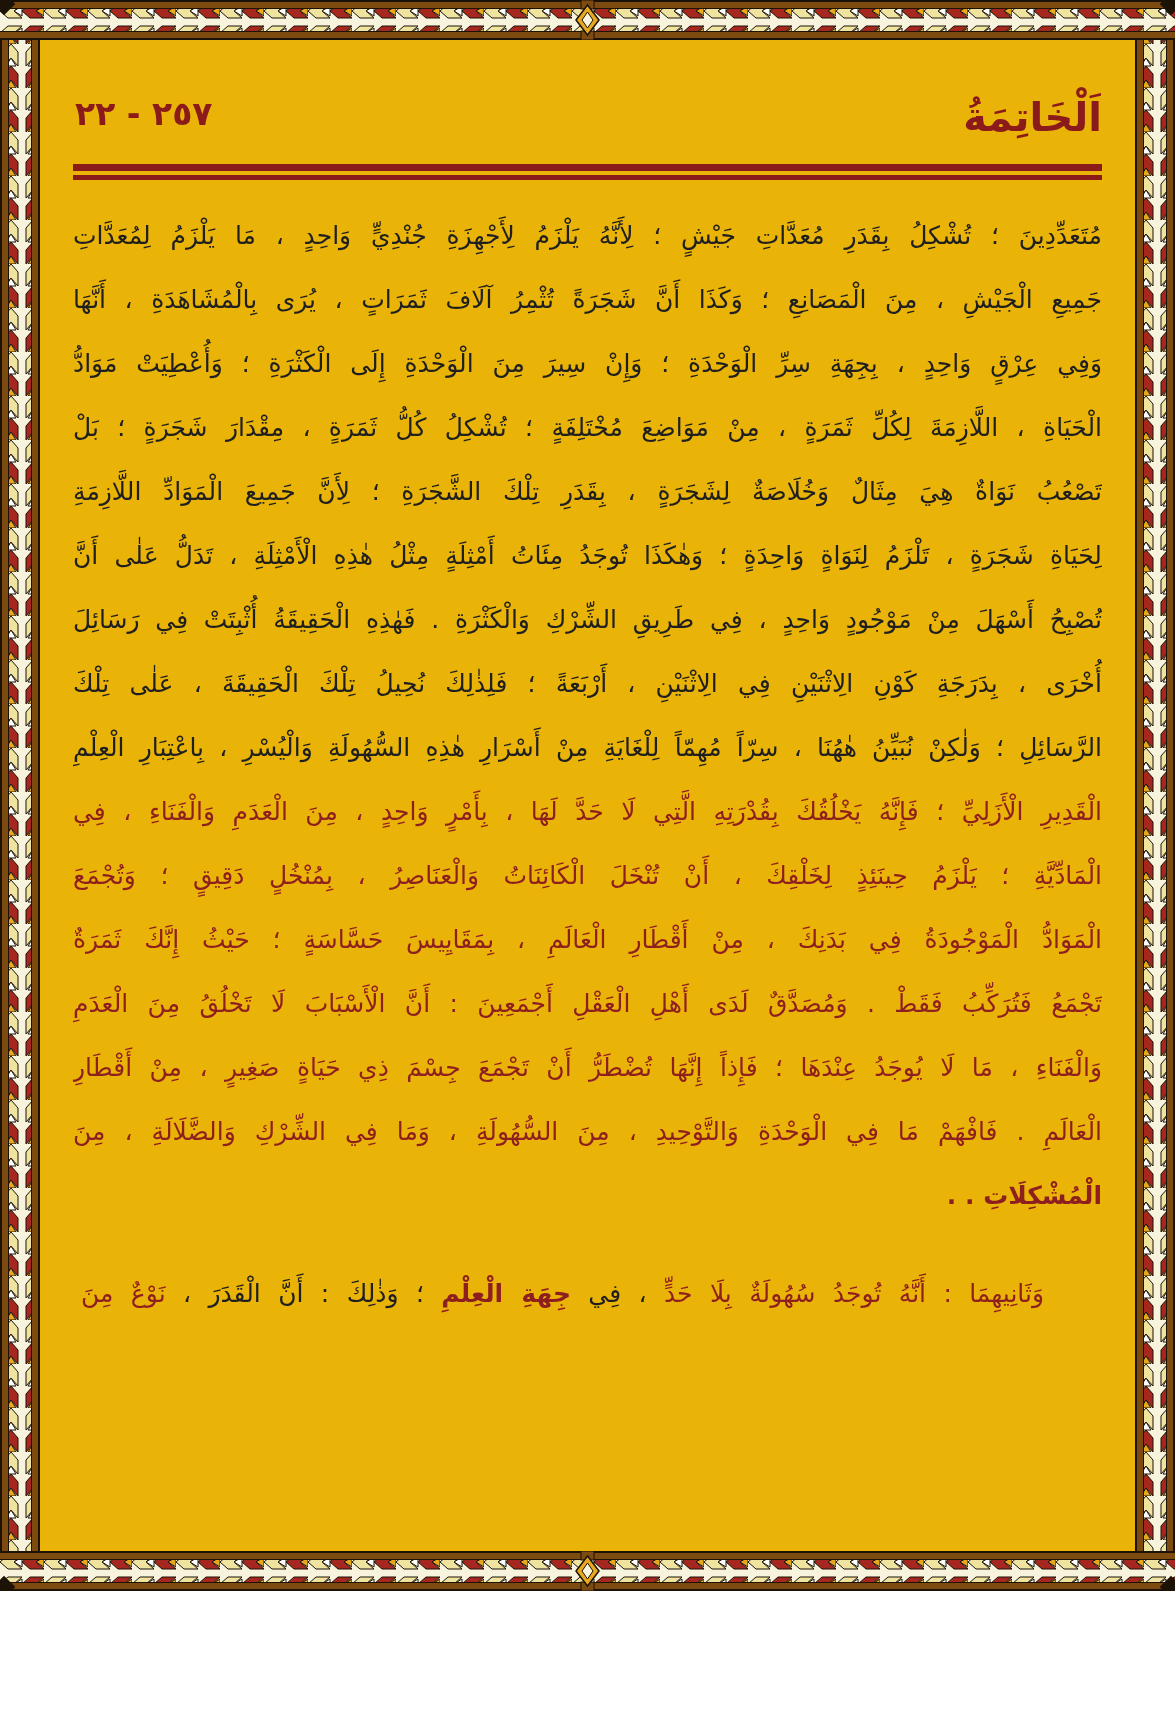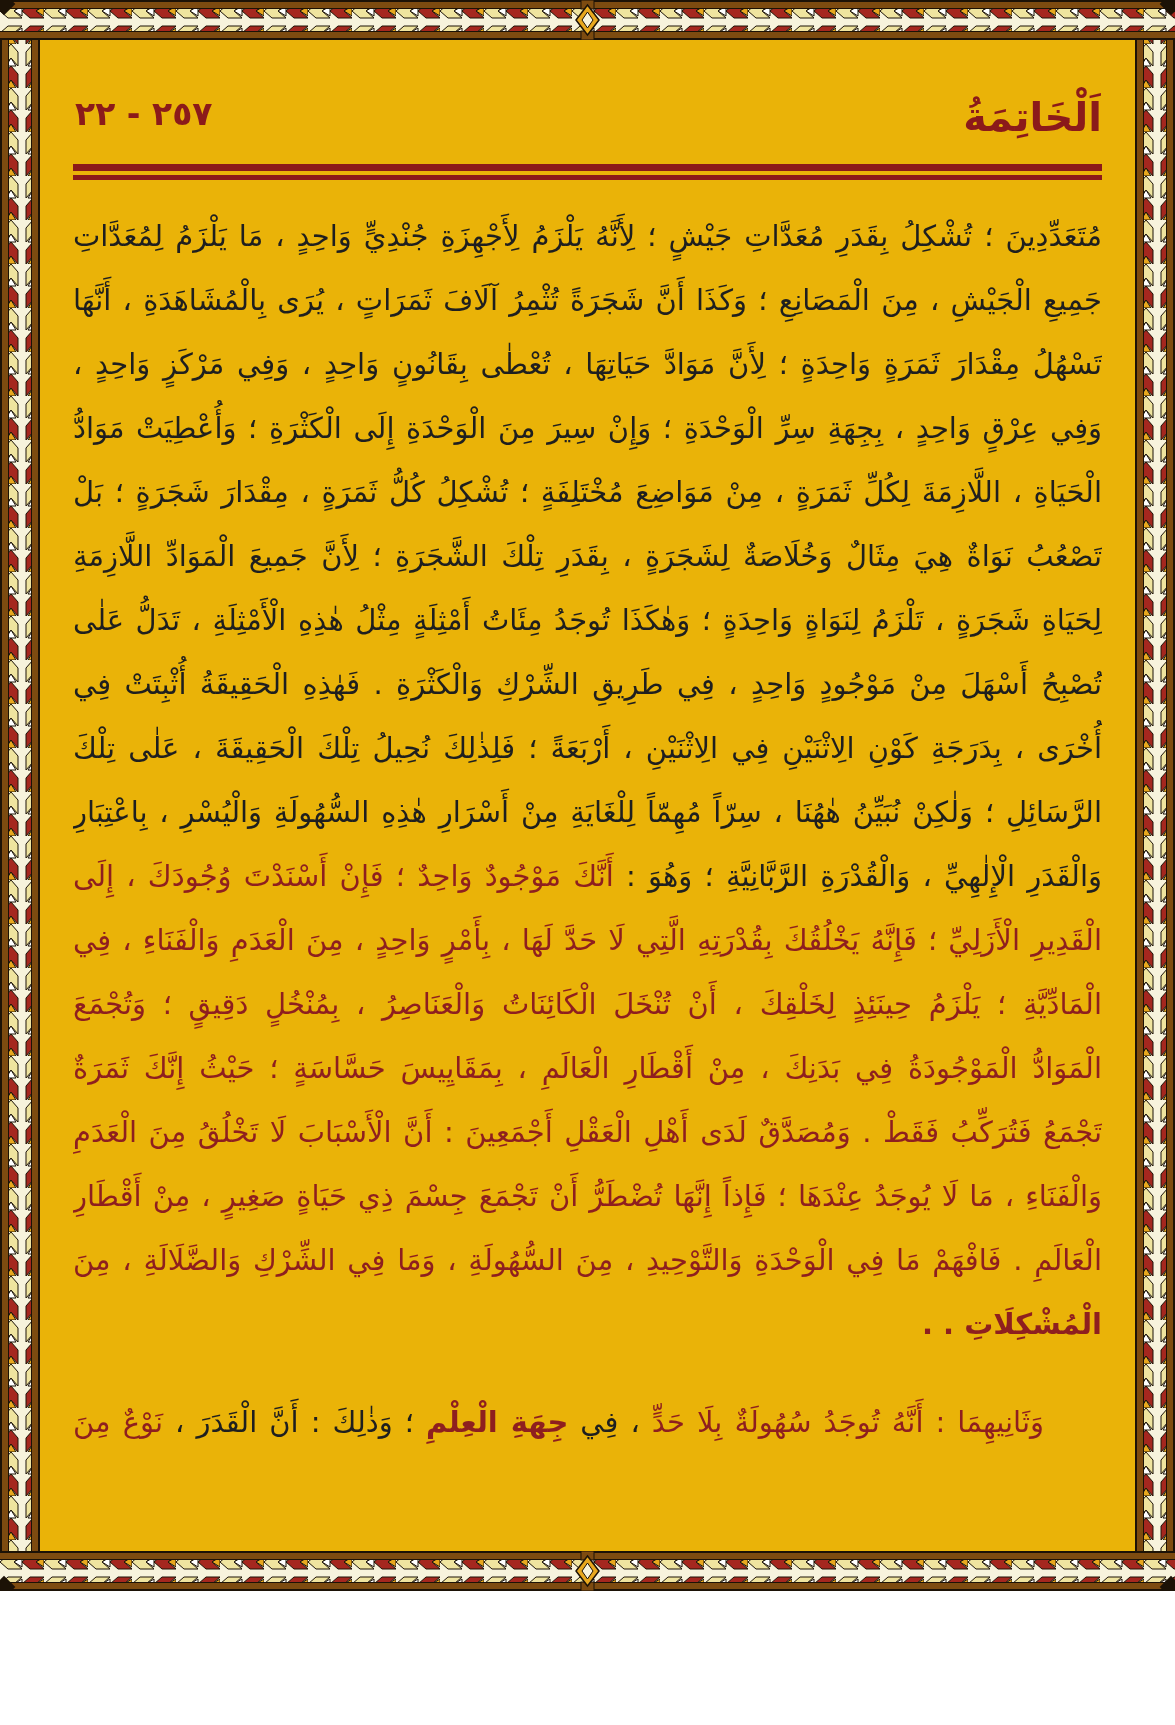--- a/index.html
+++ b/index.html
@@ -63,21 +63,21 @@
     font-size:40px;font-weight:bold;
     line-height:70px;
   }
   .double-rule{margin-top:12px;}
   .double-rule .bar-a{height:7px;background:var(--rule-red);}
   .double-rule .gap{height:4px;background:transparent;}
   .double-rule .bar-b{height:5px;background:var(--rule-red);}
 
   .body-text{
     margin-top:24px;
-    font-size:29px;
+    font-size:25px;
     color:var(--text-black);
   }
   .line{
     direction:rtl;
     text-align:justify;
     text-align-last:justify;
     line-height:64px;
     height:64px;
     overflow:hidden;
     white-space:normal;
@@ -172,33 +172,31 @@
       <div class="page-title">اَلْخَاتِمَةُ</div>
     </div>
     <div class="double-rule">
       <div class="bar-a"></div>
       <div class="gap"></div>
       <div class="bar-b"></div>
     </div>
     <div class="body-text" dir="rtl">
         <div class="line"><span class="c-black">مُتَعَدِّدِينَ ؛ تُشْكِلُ بِقَدَرِ مُعَدَّاتِ جَيْشٍ ؛ لِأَنَّهُ يَلْزَمُ لِأَجْهِزَةِ جُنْدِيٍّ وَاحِدٍ ، مَا يَلْزَمُ لِمُعَدَّاتِ</span></div>
         <div class="line"><span class="c-black">جَمِيعِ الْجَيْشِ ، مِنَ الْمَصَانِعِ ؛ وَكَذَا أَنَّ شَجَرَةً تُثْمِرُ آلَافَ ثَمَرَاتٍ ، يُرَى بِالْمُشَاهَدَةِ ، أَنَّهَا</span></div>
-        <div class="line"><span class="c-black">تَسْهُلُ مِقْدَارَ ثَمَرَةٍ وَاحِدَةٍ ؛ لِأَنَّ مَوَادَّ حَيَاتِهَا ، تُعْطٰى بِقَانُونٍ وَاحِدٍ ، وَفِي مَرْكَزٍ وَاحِدٍ ،</span></div>
         <div class="line"><span class="c-black">وَفِي عِرْقٍ وَاحِدٍ ، بِجِهَةِ سِرِّ الْوَحْدَةِ ؛ وَإِنْ سِيرَ مِنَ الْوَحْدَةِ إِلَى الْكَثْرَةِ ؛ وَأُعْطِيَتْ مَوَادُّ</span></div>
         <div class="line"><span class="c-black">الْحَيَاةِ ، اللَّازِمَةَ لِكُلِّ ثَمَرَةٍ ، مِنْ مَوَاضِعَ مُخْتَلِفَةٍ ؛ تُشْكِلُ كُلُّ ثَمَرَةٍ ، مِقْدَارَ شَجَرَةٍ ؛ بَلْ</span></div>
         <div class="line"><span class="c-black">تَصْعُبُ نَوَاةٌ هِيَ مِثَالٌ وَخُلَاصَةٌ لِشَجَرَةٍ ، بِقَدَرِ تِلْكَ الشَّجَرَةِ ؛ لِأَنَّ جَمِيعَ الْمَوَادِّ اللَّازِمَةِ</span></div>
         <div class="line"><span class="c-black">لِحَيَاةِ شَجَرَةٍ ، تَلْزَمُ لِنَوَاةٍ وَاحِدَةٍ ؛ وَهٰكَذَا تُوجَدُ مِئَاتُ أَمْثِلَةٍ مِثْلُ هٰذِهِ الْأَمْثِلَةِ ، تَدَلُّ عَلٰى أَنَّ</span></div>
         <div class="line"><span class="c-black">تُصْبِحُ أَسْهَلَ مِنْ مَوْجُودٍ وَاحِدٍ ، فِي طَرِيقِ الشِّرْكِ وَالْكَثْرَةِ . فَهٰذِهِ الْحَقِيقَةُ أُثْبِتَتْ فِي رَسَائِلَ</span></div>
         <div class="line"><span class="c-black">أُخْرَى ، بِدَرَجَةِ كَوْنِ الِاثْنَيْنِ فِي الِاثْنَيْنِ ، أَرْبَعَةً ؛ فَلِذٰلِكَ نُحِيلُ تِلْكَ الْحَقِيقَةَ ، عَلٰى تِلْكَ</span></div>
         <div class="line"><span class="c-black">الرَّسَائِلِ ؛ وَلٰكِنْ نُبَيِّنُ هٰهُنَا ، سِرّاً مُهِمّاً لِلْغَايَةِ مِنْ أَسْرَارِ هٰذِهِ السُّهُولَةِ وَالْيُسْرِ ، بِاعْتِبَارِ الْعِلْمِ</span></div>
-        <div class="line"><span class="c-black">وَالْقَدَرِ الْإِلٰهِيِّ ، وَالْقُدْرَةِ الرَّبَّانِيَّةِ ؛ وَهُوَ : </span><span class="c-red">أَنَّكَ مَوْجُودٌ وَاحِدٌ ؛ فَإِنْ أَسْنَدْتَ وُجُودَكَ ، إِلَى</span></div>
         <div class="line"><span class="c-red">الْقَدِيرِ الْأَزَلِيِّ ؛ فَإِنَّهُ يَخْلُقُكَ بِقُدْرَتِهِ الَّتِي لَا حَدَّ لَهَا ، بِأَمْرٍ وَاحِدٍ ، مِنَ الْعَدَمِ وَالْفَنَاءِ ، فِي</span></div>
         <div class="line"><span class="c-red">الْمَادِّيَّةِ ؛ يَلْزَمُ حِينَئِذٍ لِخَلْقِكَ ، أَنْ تُنْخَلَ الْكَائِنَاتُ وَالْعَنَاصِرُ ، بِمُنْخُلٍ دَقِيقٍ ؛ وَتُجْمَعَ</span></div>
         <div class="line"><span class="c-red">الْمَوَادُّ الْمَوْجُودَةُ فِي بَدَنِكَ ، مِنْ أَقْطَارِ الْعَالَمِ ، بِمَقَايِيسَ حَسَّاسَةٍ ؛ حَيْثُ إِنَّكَ ثَمَرَةٌ</span></div>
         <div class="line"><span class="c-red">تَجْمَعُ فَتُرَكِّبُ فَقَطْ . وَمُصَدَّقٌ لَدَى أَهْلِ الْعَقْلِ أَجْمَعِينَ : أَنَّ الْأَسْبَابَ لَا تَخْلُقُ مِنَ الْعَدَمِ</span></div>
         <div class="line"><span class="c-red">وَالْفَنَاءِ ، مَا لَا يُوجَدُ عِنْدَهَا ؛ فَإِذاً إِنَّهَا تُضْطَرُّ أَنْ تَجْمَعَ جِسْمَ ذِي حَيَاةٍ صَغِيرٍ ، مِنْ أَقْطَارِ</span></div>
         <div class="line"><span class="c-red">الْعَالَمِ . فَافْهَمْ مَا فِي الْوَحْدَةِ وَالتَّوْحِيدِ ، مِنَ السُّهُولَةِ ، وَمَا فِي الشِّرْكِ وَالضَّلَالَةِ ، مِنَ</span></div>
         <div class="line align-start"><span class="c-red">الْمُشْكِلَاتِ . .</span></div>
-        <div class="line" style="padding-right: 58px; margin-top: 34px;"><span class="c-red">وَثَانِيهِمَا : أَنَّهُ تُوجَدُ سُهُولَةٌ بِلَا حَدٍّ </span><span class="c-black">، فِي </span><span class="c-redbold">جِهَةِ الْعِلْمِ</span><span class="c-black"> ؛ وَذٰلِكَ : أَنَّ الْقَدَرَ ، </span><span class="c-red">نَوْعٌ مِنَ</span></div>
+        <div class="line" style="padding-right: 58px; margin-top: 34px; margin-left: 8px;"><span class="c-red">وَثَانِيهِمَا : أَنَّهُ تُوجَدُ سُهُولَةٌ بِلَا حَدٍّ </span><span class="c-black">، فِي </span><span class="c-redbold">جِهَةِ الْعِلْمِ</span><span class="c-black"> ؛ وَذٰلِكَ : أَنَّ الْقَدَرَ ، </span><span class="c-red">نَوْعٌ مِنَ</span></div>
       </div>
   </div>
 
 </div>
 
 </body></html>

